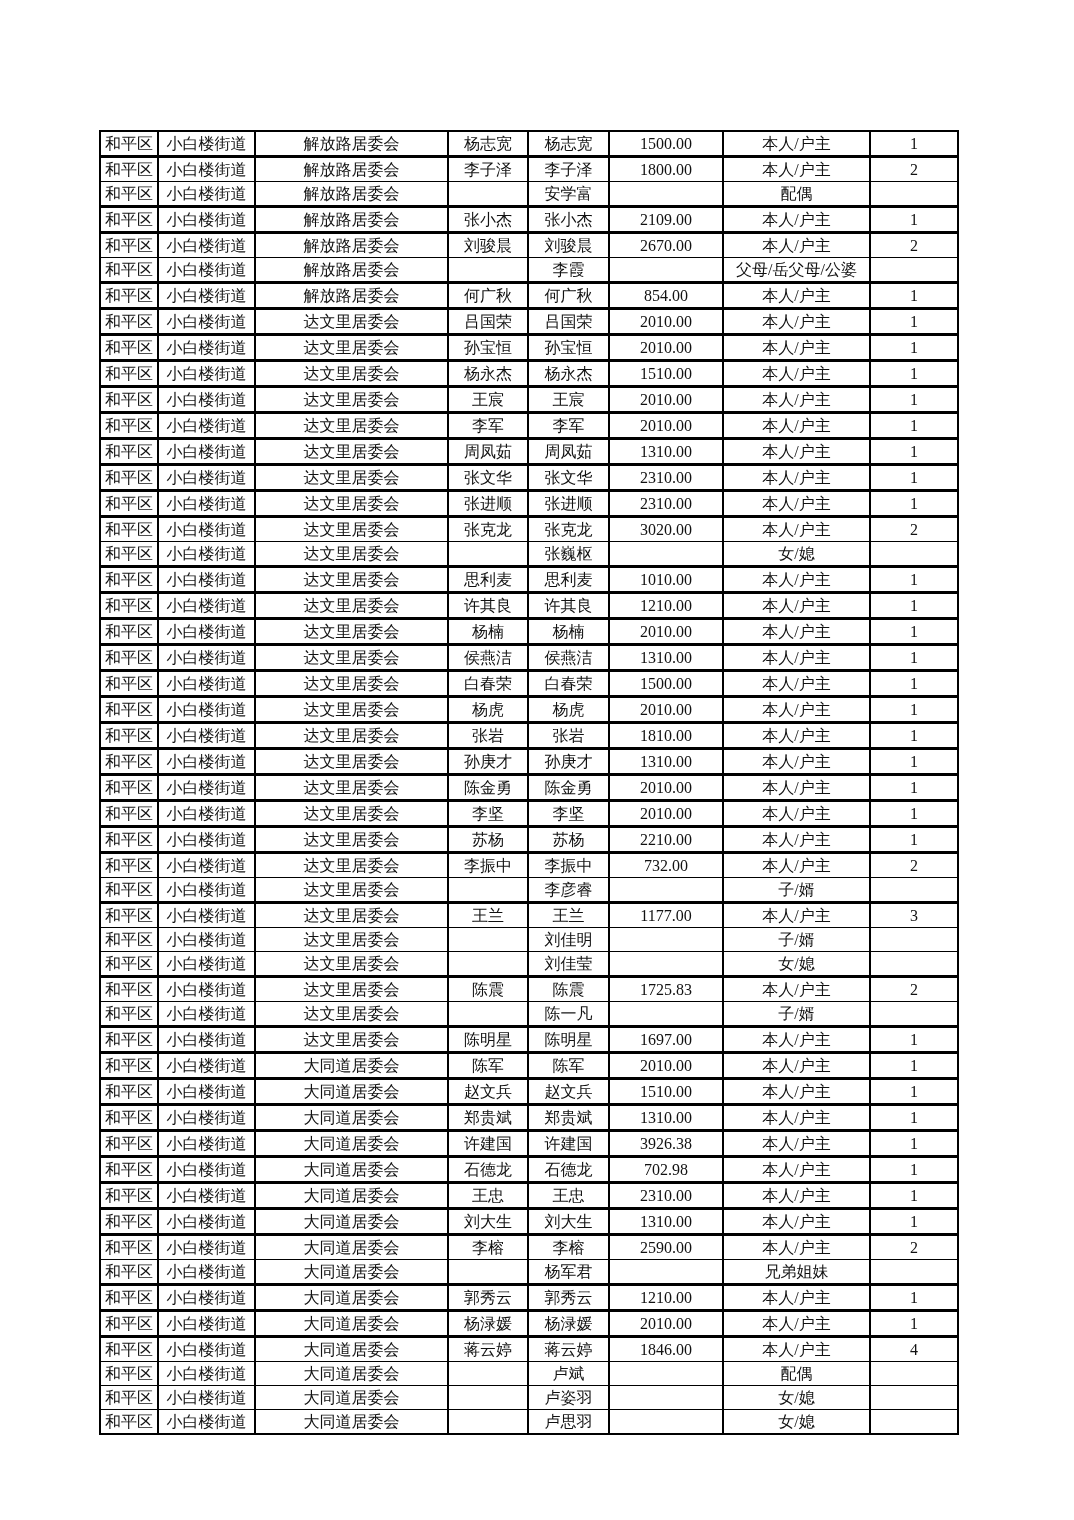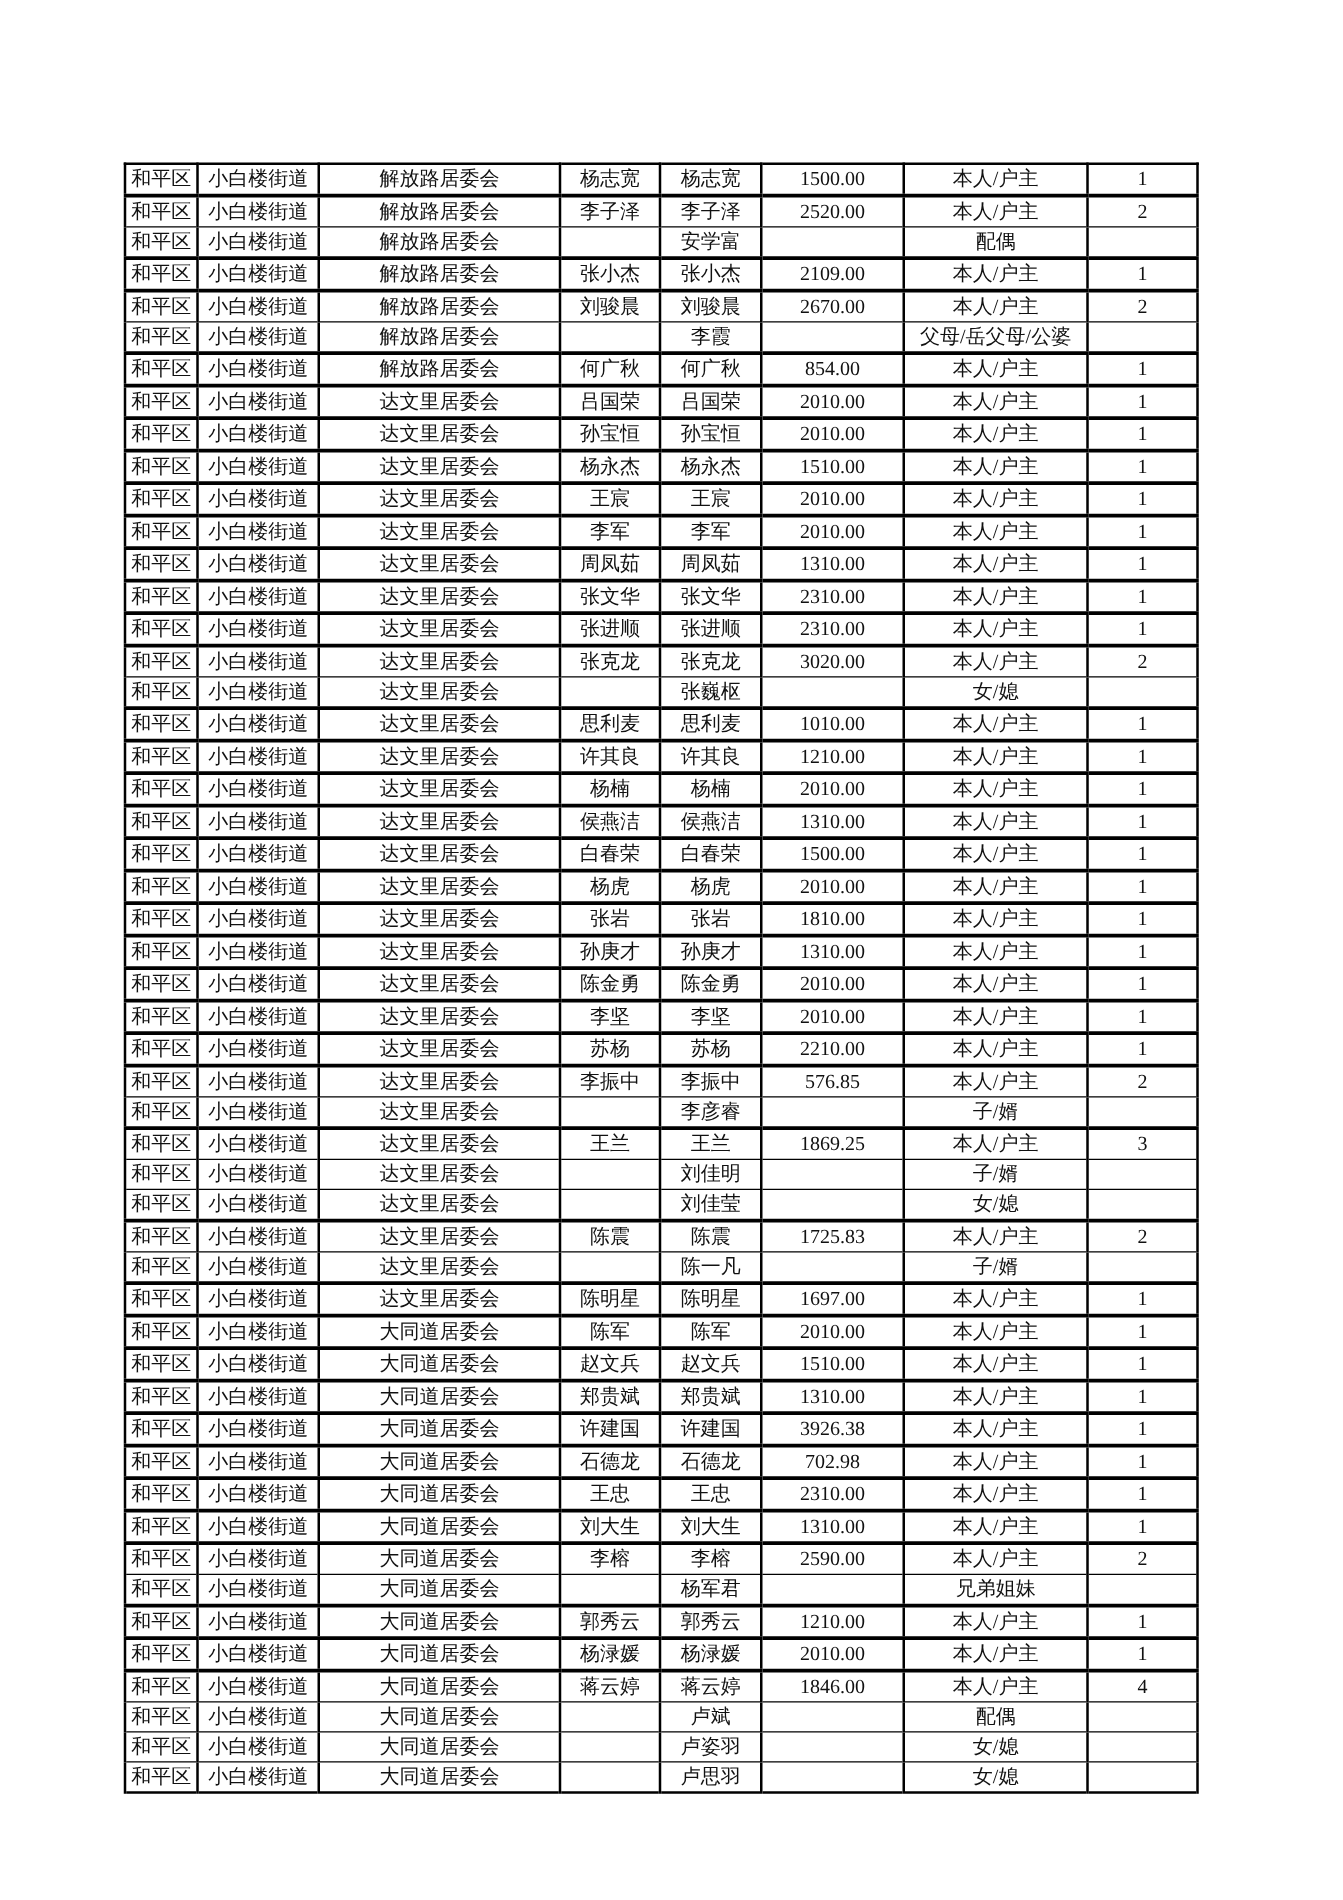--- a/index.html
+++ b/index.html
@@ -62,21 +62,21 @@
           <td>1500.00</td>
           <td>本人/户主</td>
           <td>1</td>
         </tr>
         <tr class="hh-start">
           <td>和平区</td>
           <td>小白楼街道</td>
           <td>解放路居委会</td>
           <td>李子泽</td>
           <td>李子泽</td>
-          <td>2520.00</td>
+          <td>1800.00</td>
           <td>本人/户主</td>
           <td>2</td>
         </tr>
         <tr>
           <td>和平区</td>
           <td>小白楼街道</td>
           <td>解放路居委会</td>
           <td></td>
           <td>安学富</td>
           <td></td>
@@ -332,41 +332,41 @@
           <td>2210.00</td>
           <td>本人/户主</td>
           <td>1</td>
         </tr>
         <tr class="hh-start">
           <td>和平区</td>
           <td>小白楼街道</td>
           <td>达文里居委会</td>
           <td>李振中</td>
           <td>李振中</td>
-          <td>576.85</td>
+          <td>732.00</td>
           <td>本人/户主</td>
           <td>2</td>
         </tr>
         <tr>
           <td>和平区</td>
           <td>小白楼街道</td>
           <td>达文里居委会</td>
           <td></td>
           <td>李彦睿</td>
           <td></td>
           <td>子/婿</td>
           <td></td>
         </tr>
         <tr class="hh-start">
           <td>和平区</td>
           <td>小白楼街道</td>
           <td>达文里居委会</td>
           <td>王兰</td>
           <td>王兰</td>
-          <td>1869.25</td>
+          <td>1177.00</td>
           <td>本人/户主</td>
           <td>3</td>
         </tr>
         <tr>
           <td>和平区</td>
           <td>小白楼街道</td>
           <td>达文里居委会</td>
           <td></td>
           <td>刘佳明</td>
           <td></td>

